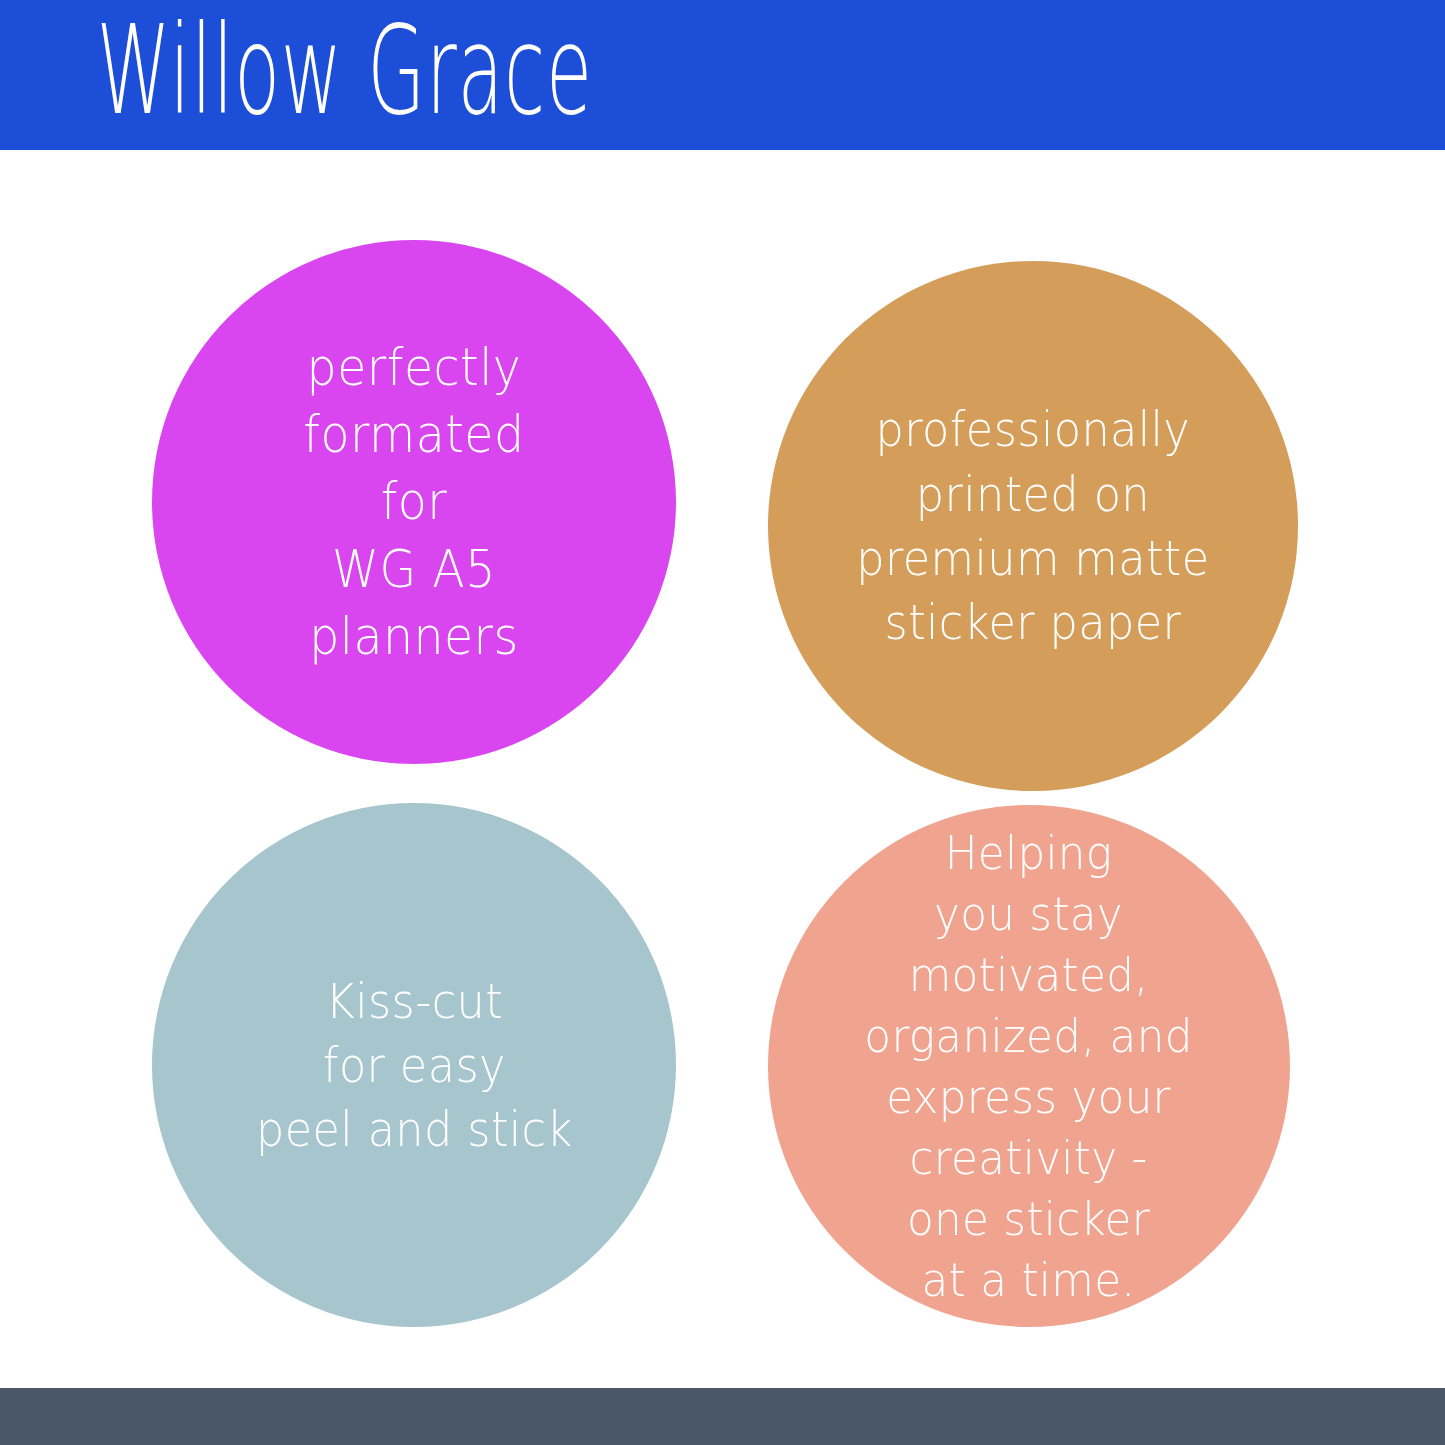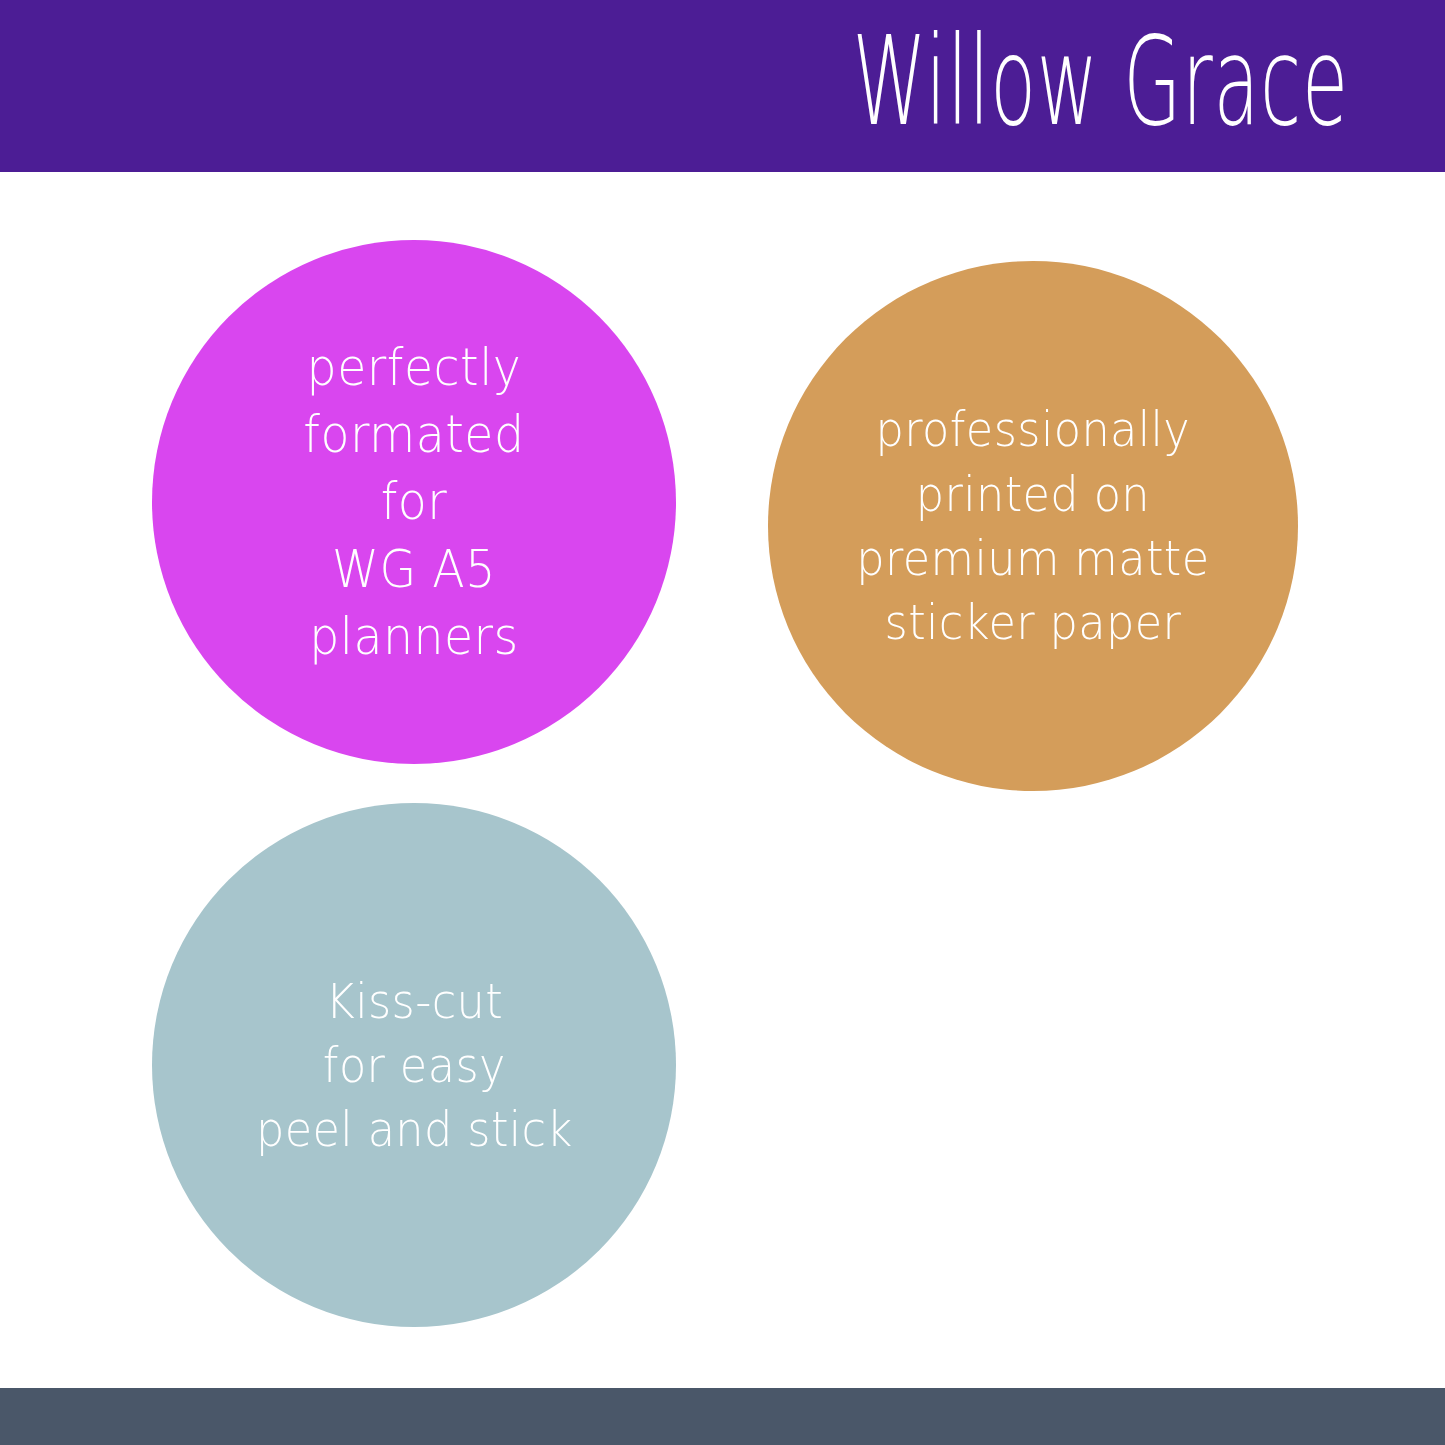--- a/index.html
+++ b/index.html
@@ -21,25 +21,25 @@
     background: #ffffff;
     overflow: hidden;
   }
 
   
   .header-band {
     position: absolute;
     left: 0;
     top: 0;
     width: 1445px;
-    height: 172px;
-    background: #4c1d95;
+    height: 150px;
+    background: #1d4ed8;
     display: flex;
     align-items: center;
-    justify-content: flex-end;
+    justify-content: flex-start;
   }
   .brand-title {
     font-family: "DejaVu Sans", sans-serif;
     font-size: 104px;
     line-height: 1.0;
     font-weight: 300;
     color: #ffffff;
     letter-spacing: 1px;
     transform: scaleX(0.72) scaleY(1.18);
     transform-origin: center center;
@@ -155,16 +155,26 @@
 peel and stick</div>
   </div>
 
   <div class="circle" id="circle-orange">
     <div class="circle-text">professionally
 printed on
 premium matte
 sticker paper</div>
   </div>
 
+  <div class="circle" id="circle-pink">
+    <div class="circle-text">Helping
+you stay
+motivated,
+organized, and
+express your
+creativity -
+one sticker
+at a time.</div>
+  </div>
 
   <div class="footer-band"></div>
 
 </div>
 
 </body></html>

